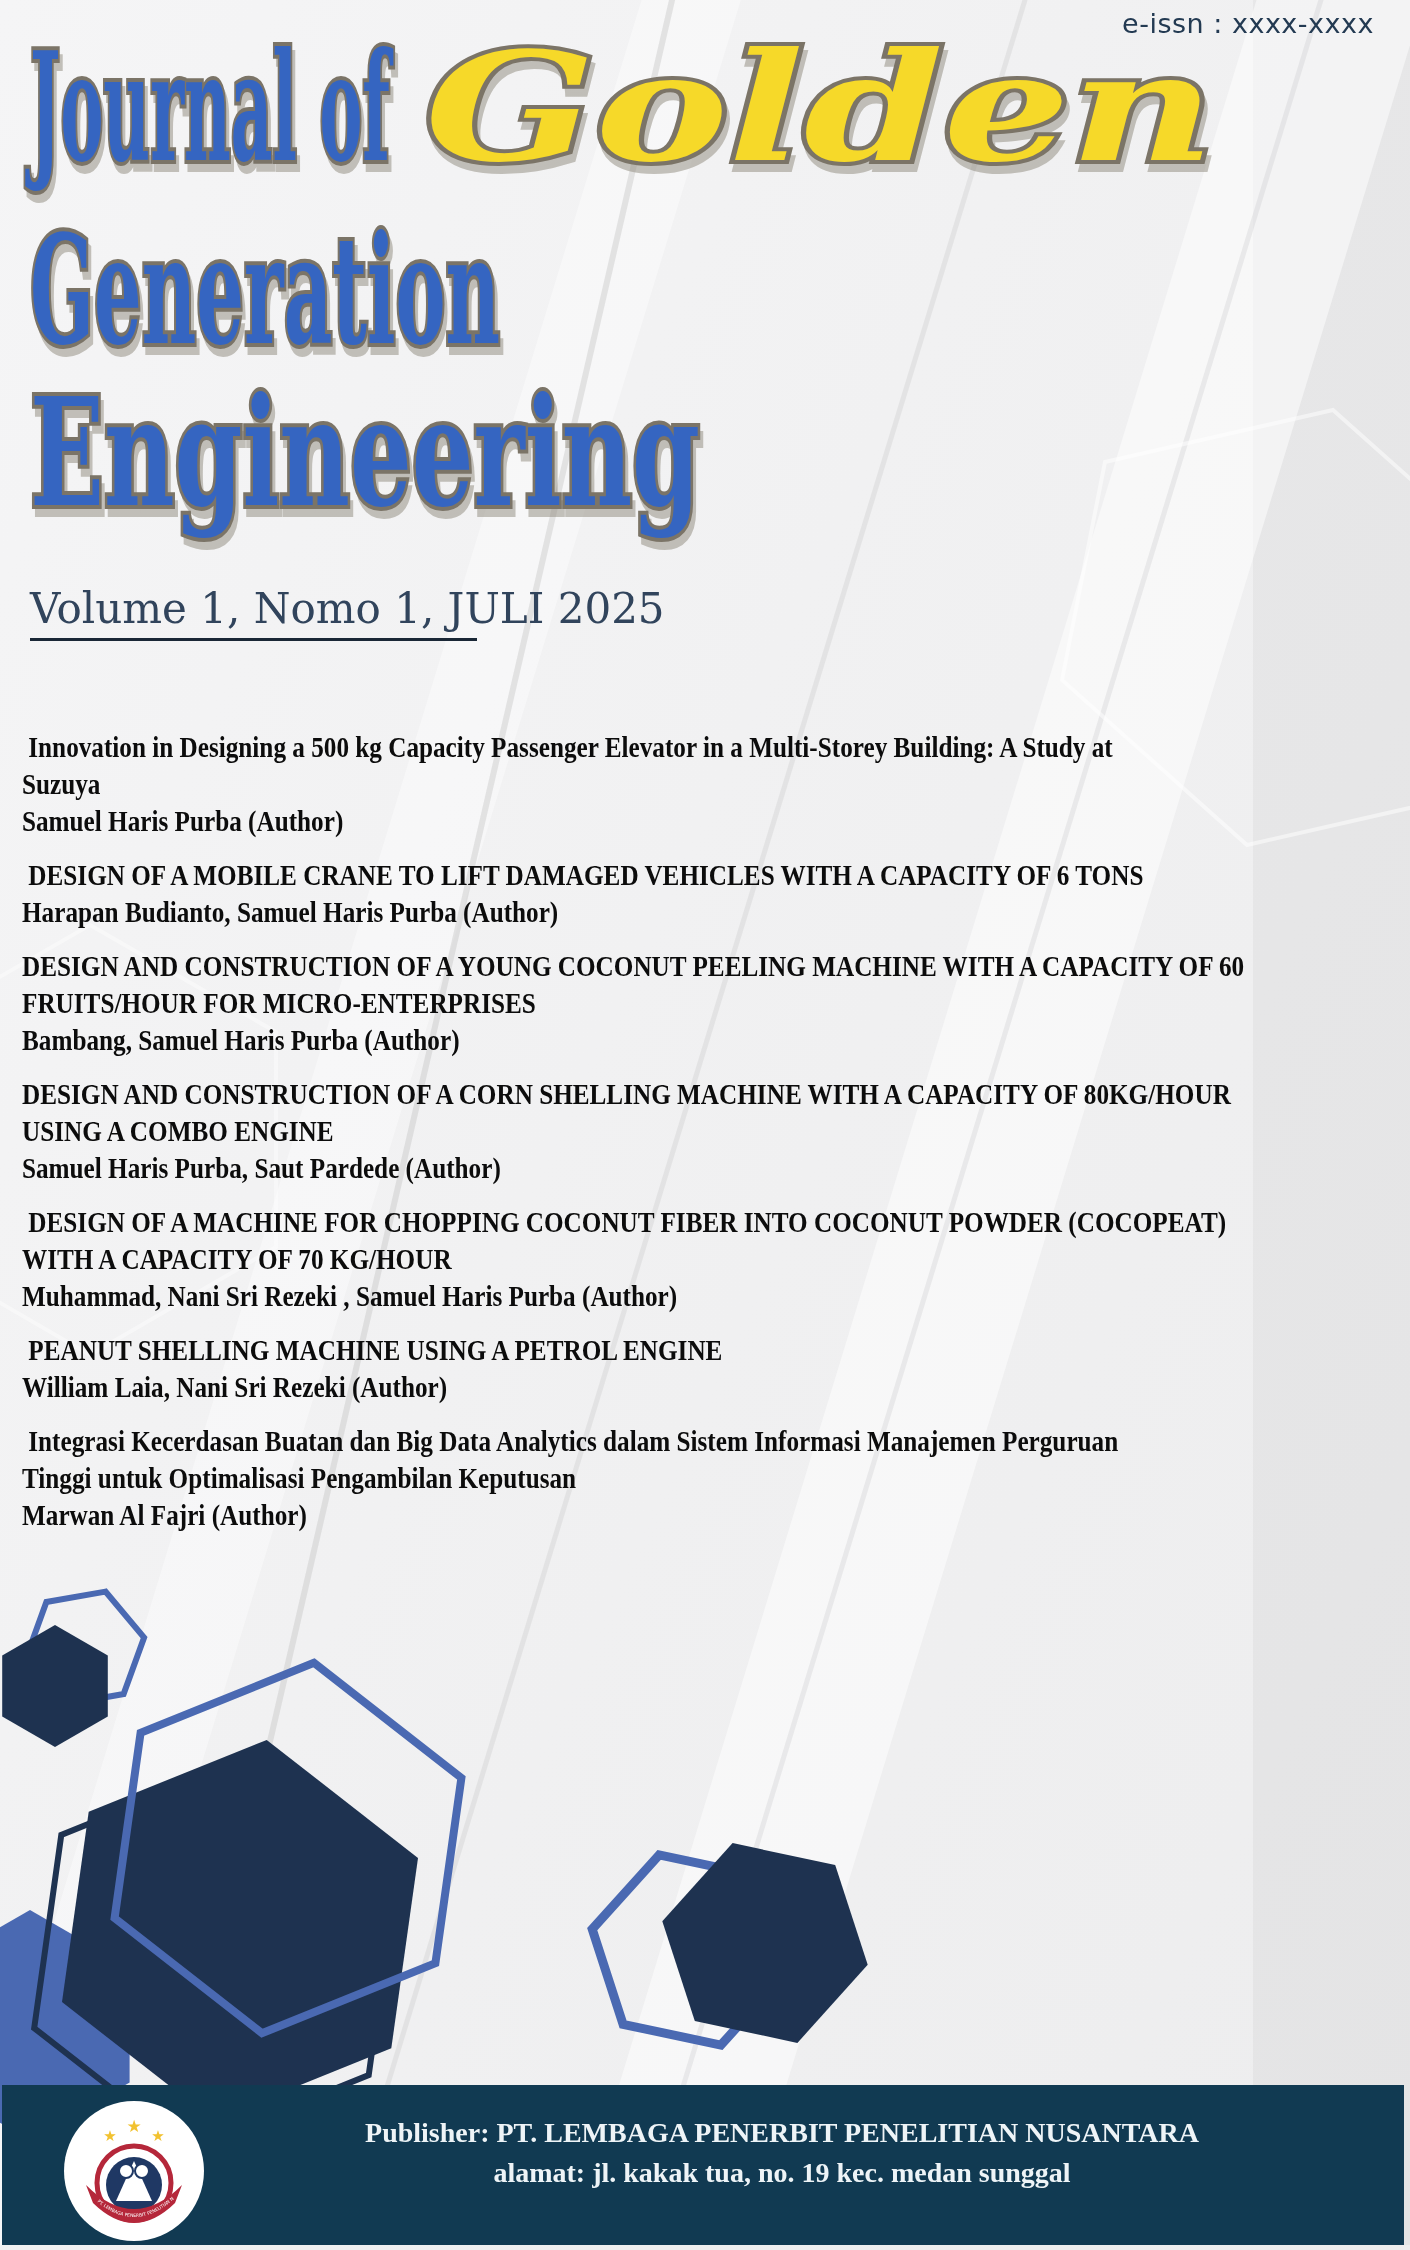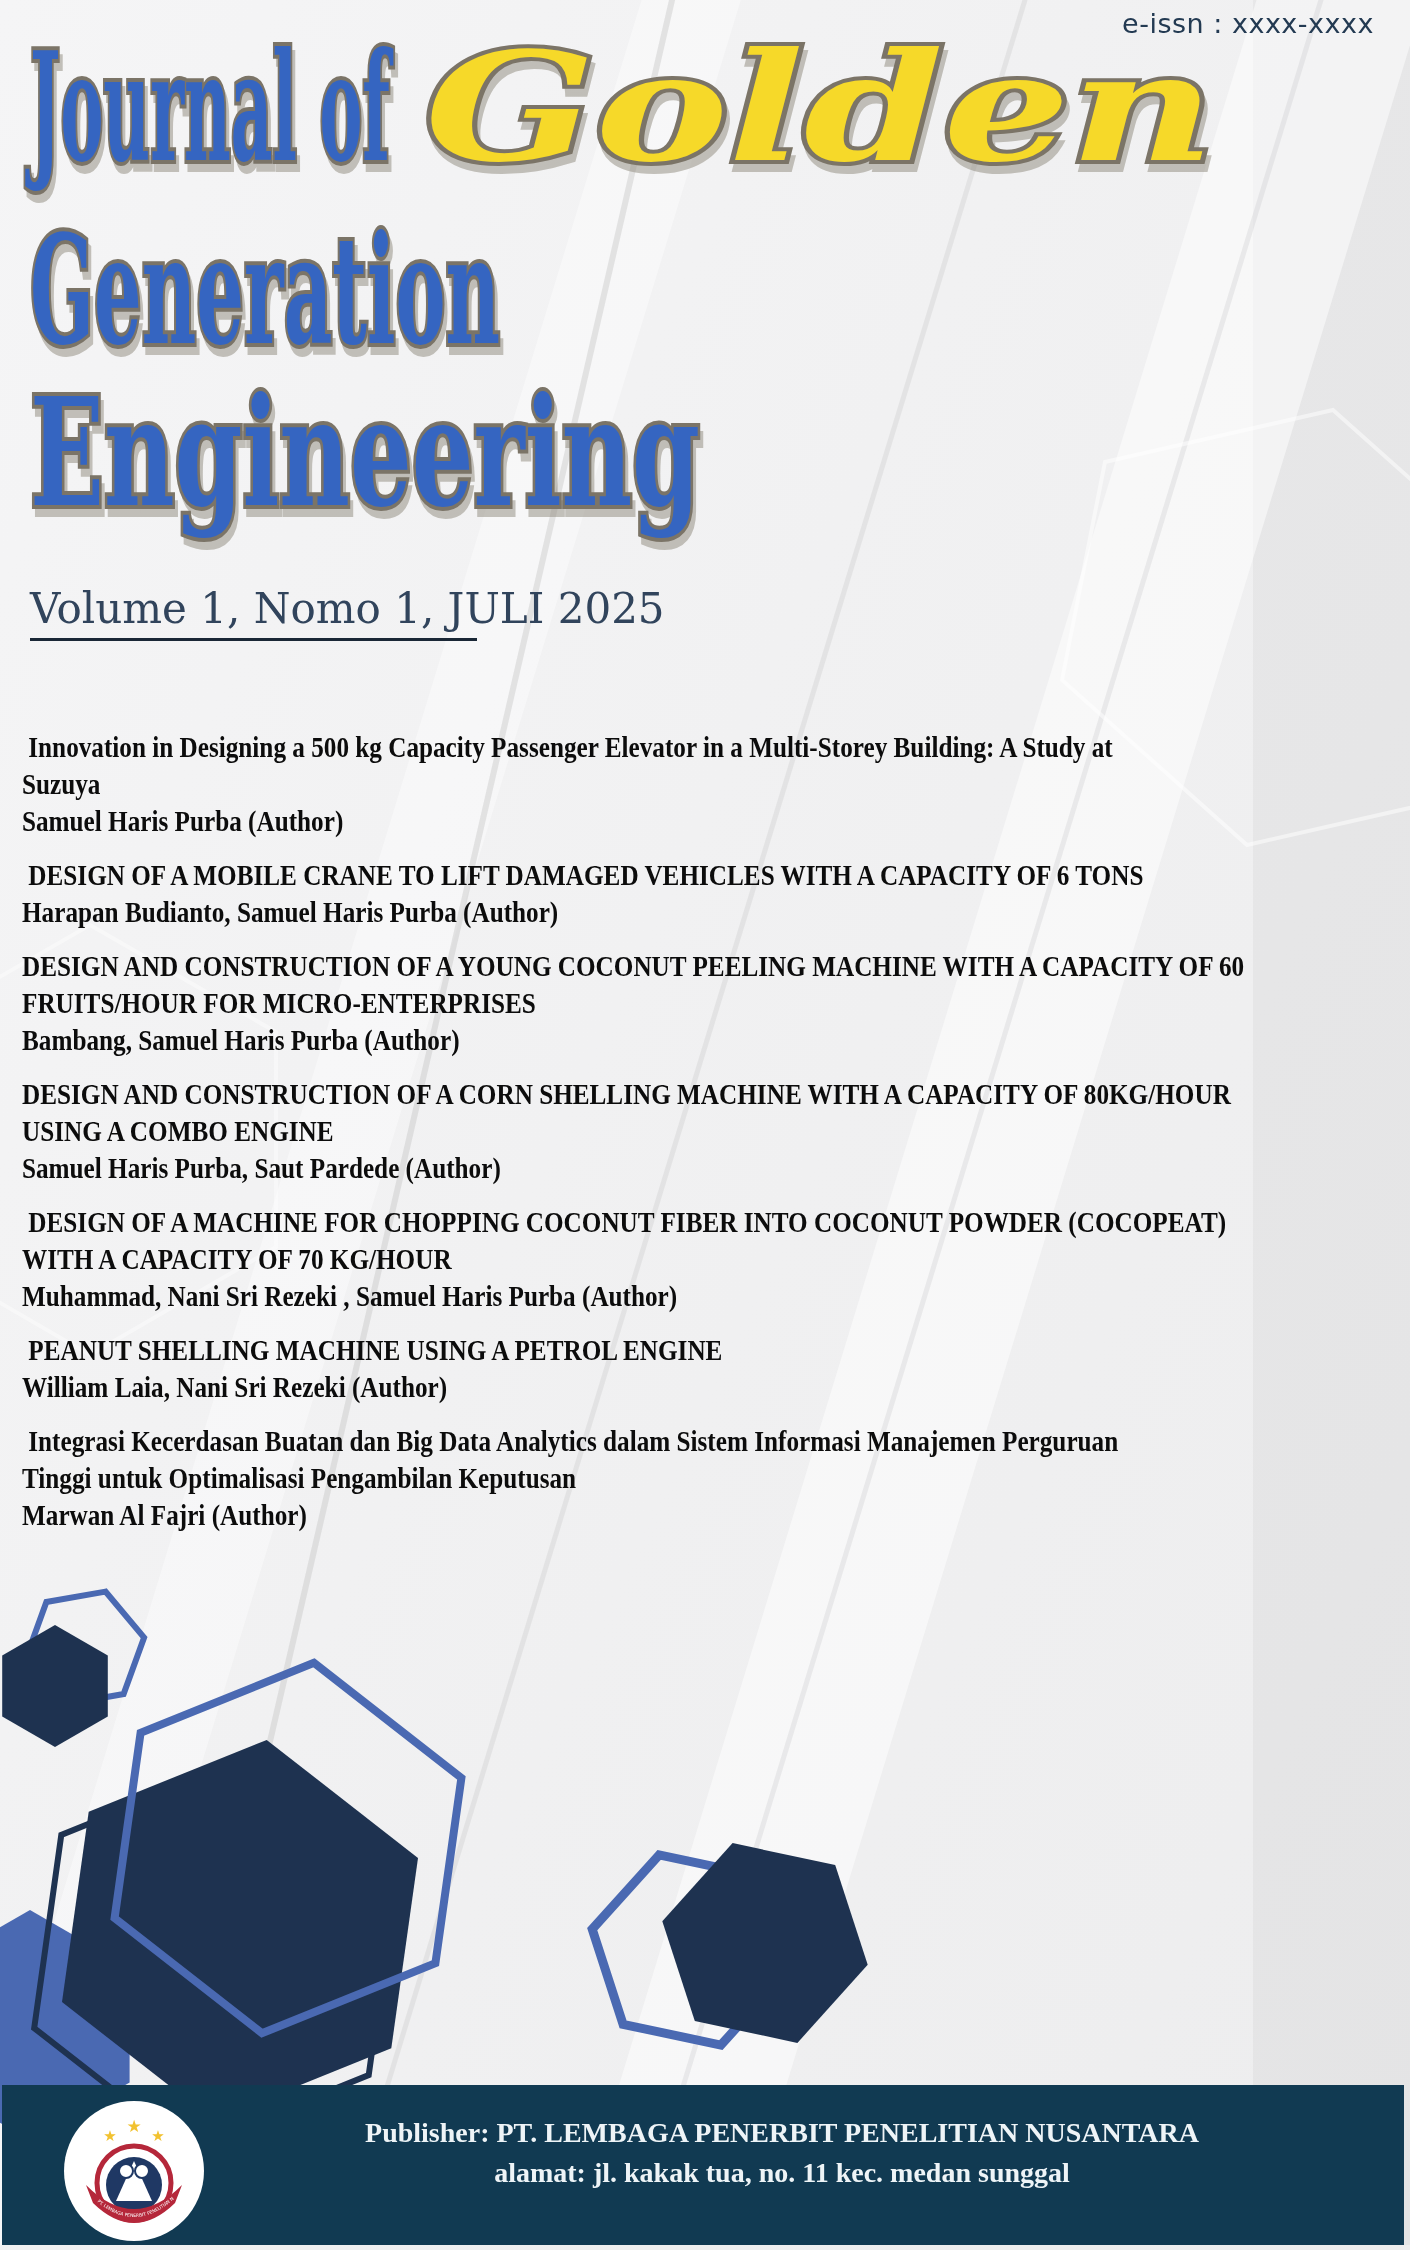--- a/index.html
+++ b/index.html
@@ -184,16 +184,16 @@
     </g>
     <path d="M22,84 Q70,132 118,84 L111,102 Q70,142 29,102 Z" fill="#B5273A"></path>
     <path id="ribbonCurve" d="M30,98 Q70,134 110,98" fill="none"></path>
     <text font-family="DejaVu Sans" font-size="4.5" fill="#ffffff">
       <textPath href="#ribbonCurve" startOffset="4">PT. LEMBAGA PENERBIT PENELITIAN NUSANTARA</textPath>
     </text>
   </svg>
 
   <div class="footer-text">
     <div>Publisher: PT. LEMBAGA PENERBIT PENELITIAN NUSANTARA</div>
-    <div>alamat: jl. kakak tua, no. 11 kec. medan sunggal</div>
+    <div>alamat: jl. kakak tua, no. 19 kec. medan sunggal</div>
   </div>
 
 </div>
 
 </body></html>

